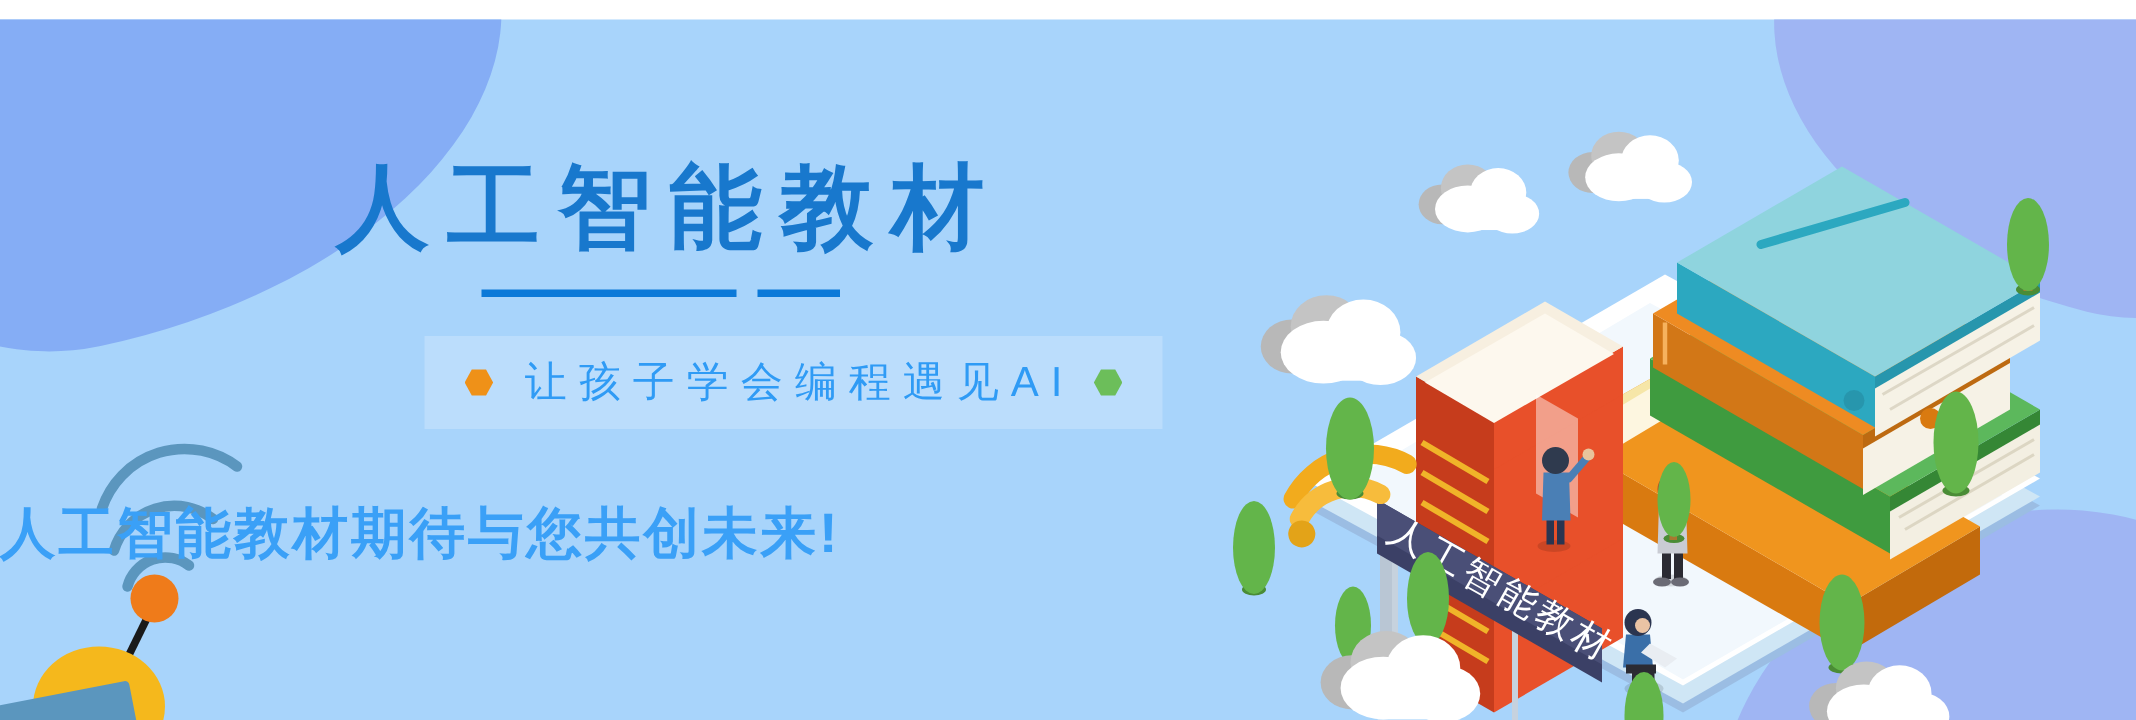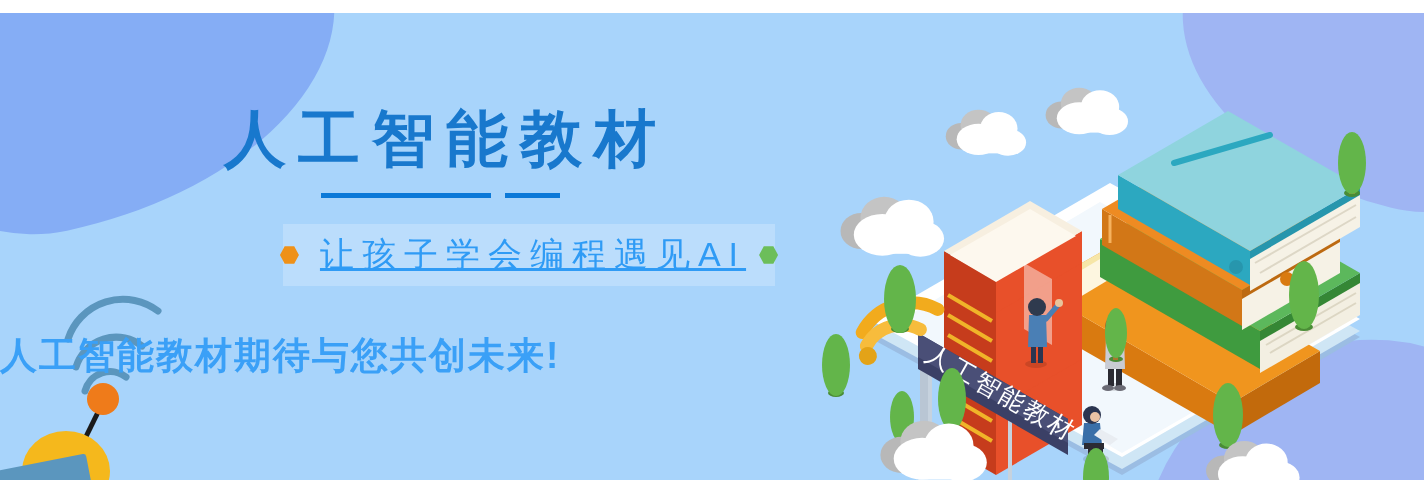--- a/index.html
+++ b/index.html
@@ -65,24 +65,23 @@
     background:rgba(255,255,255,0.22);
     display:flex; align-items:center; justify-content:center; gap:13px;
   }
   .hex {
     width:19px; height:19px; flex:none;
     clip-path:polygon(25% 4%, 75% 4%, 100% 50%, 75% 96%, 25% 96%, 0% 50%);
   }
   #hex-left { background:#ef9118; }
   #hex-right { background:#6cbe5a; }
   #subtitle-text {
-    font-size:34px; color:#2f9bf5;
+    font-size:28px; color:#2f9bf5;
     letter-spacing:8px; text-indent:8px;
     white-space:nowrap;
-    text-decoration:underline;
   }
 
   #tagline {
     position:absolute; left:0; top:318px; width:880px;
     font-size:37px; font-weight:bold;
     letter-spacing:2px;
     color:#3aa0f7;
     white-space:nowrap;
   }
 

